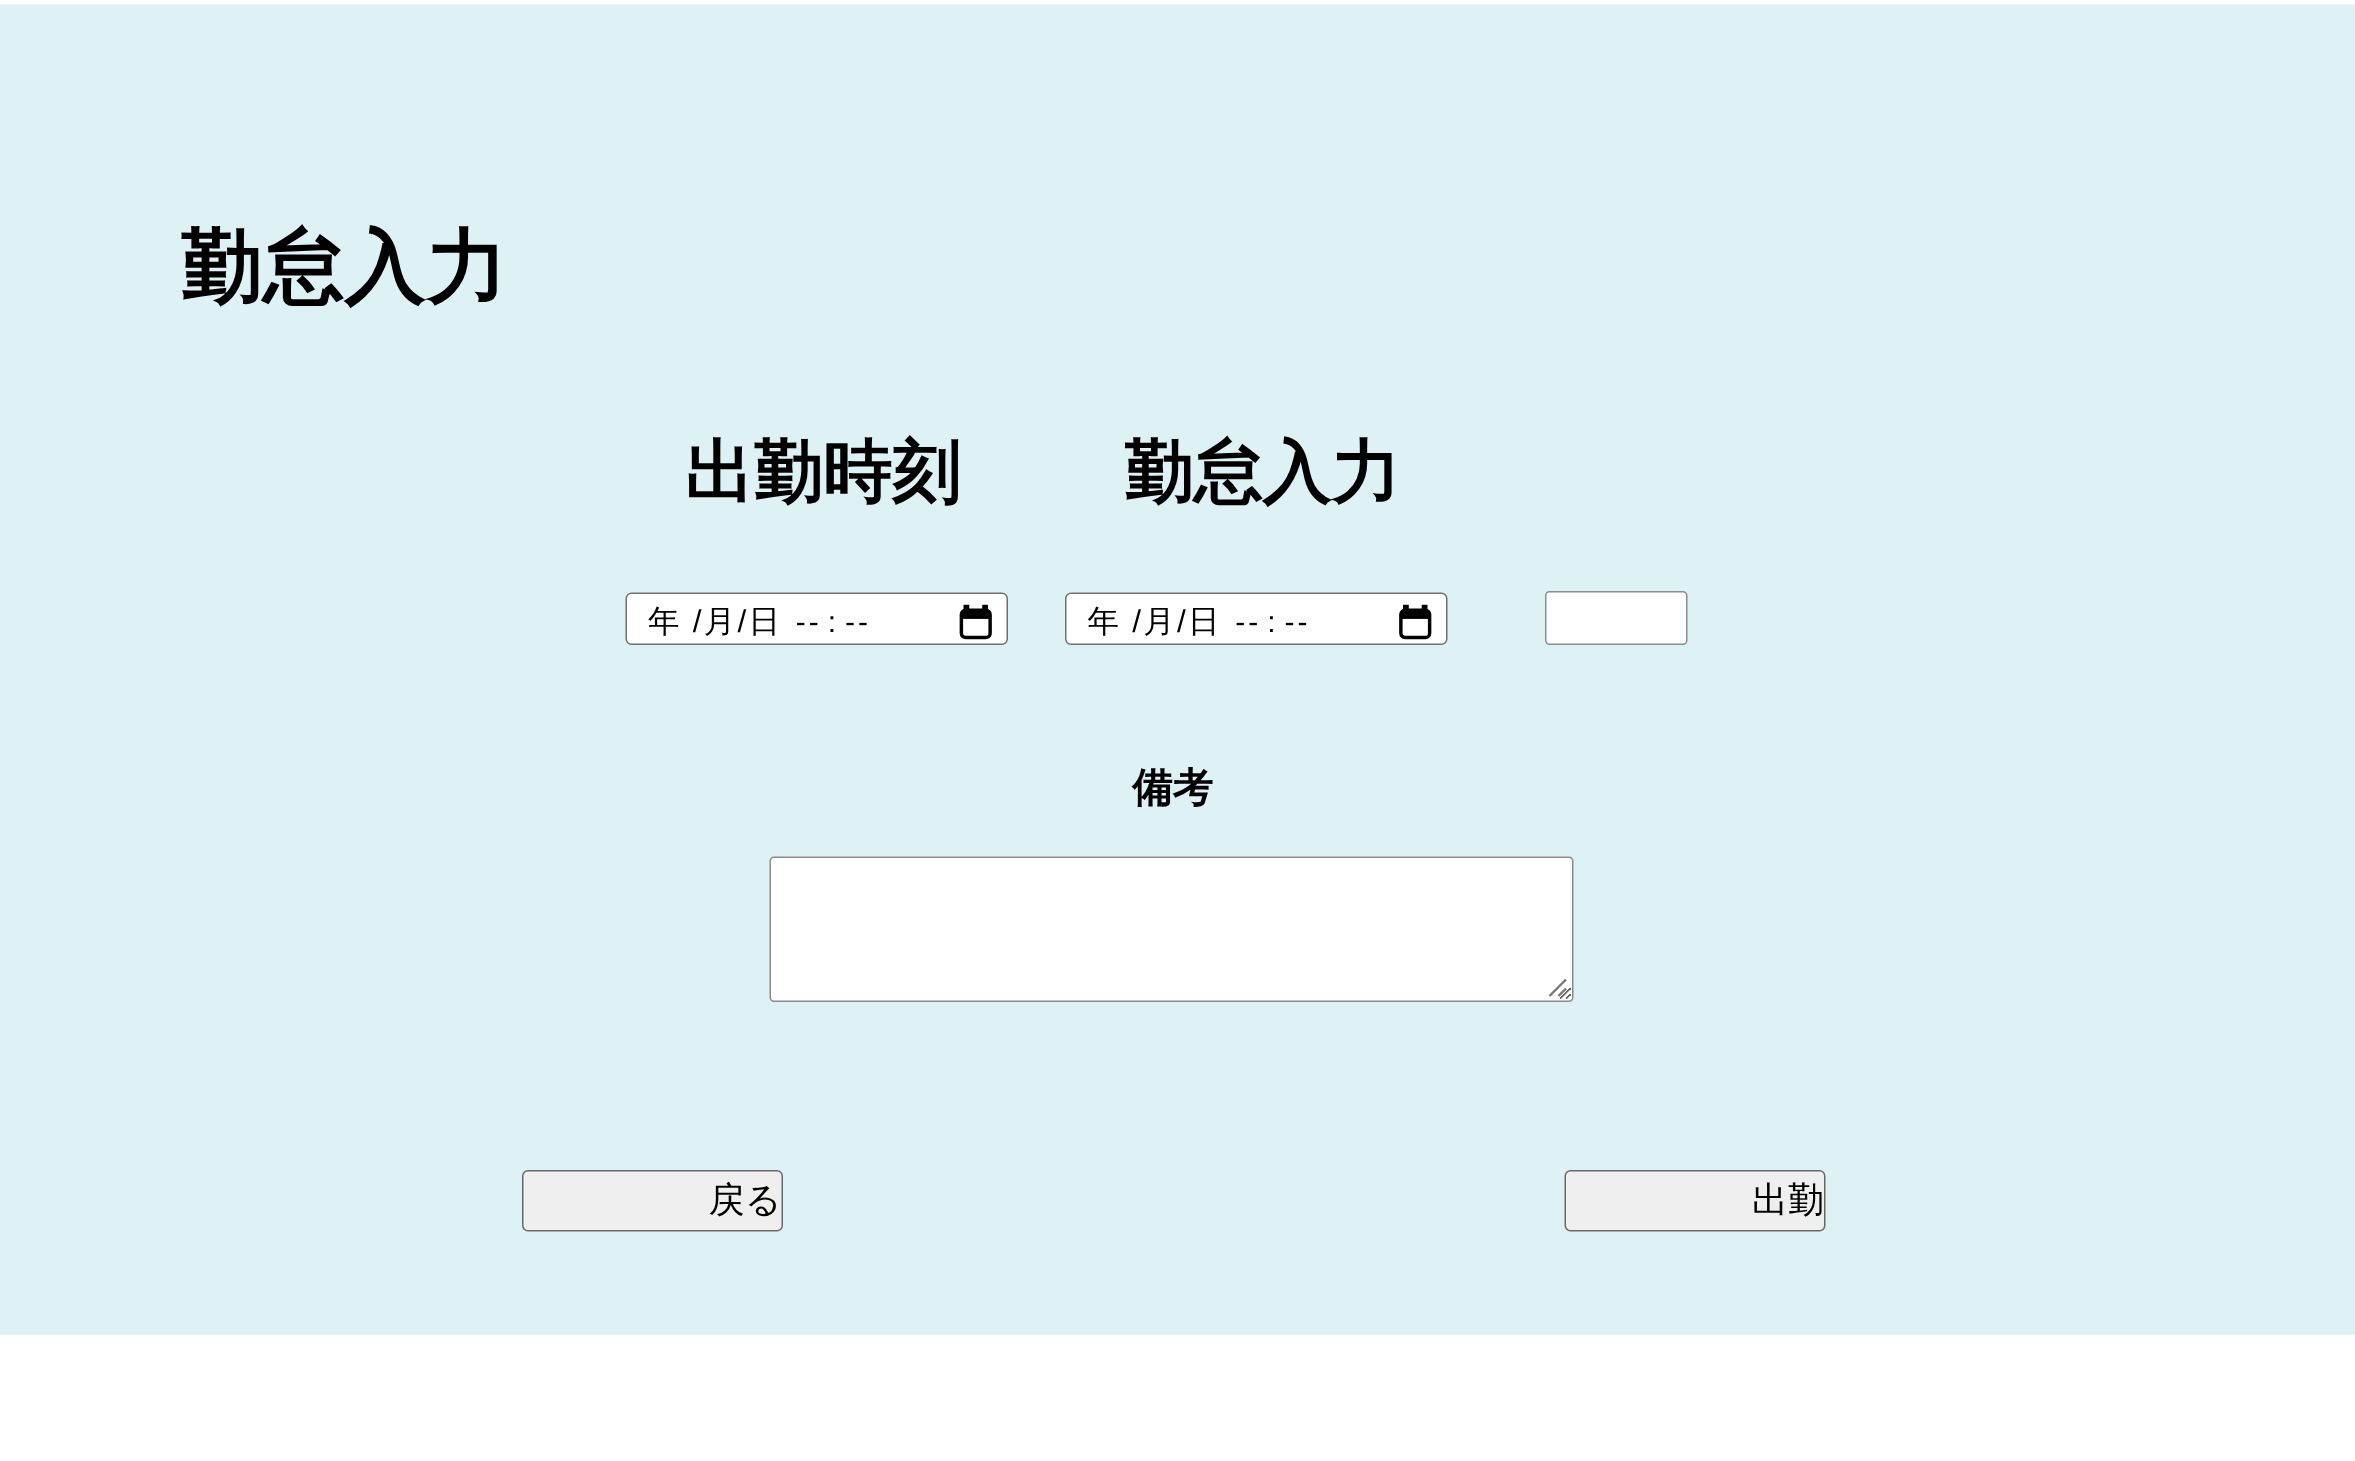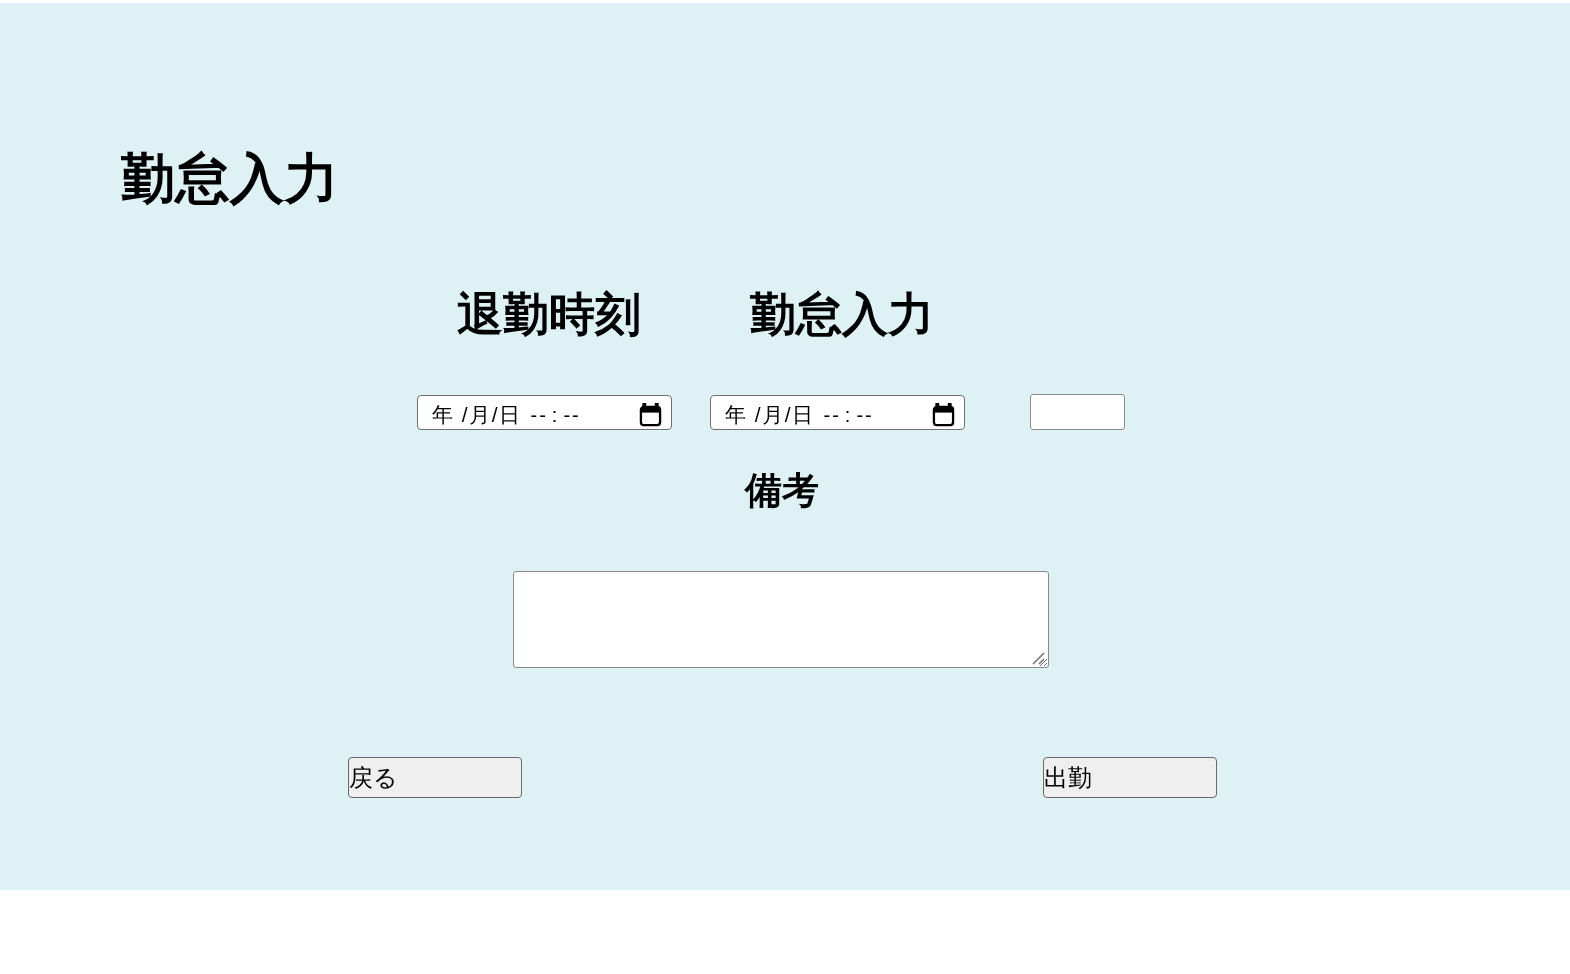--- a/index.html
+++ b/index.html
@@ -83,23 +83,23 @@
     background: #ffffff;
     border: 1.6px solid #8c8c8c;
     border-radius: 3px;
     font-size: 20px;
     padding: 0 8px;
     font-family: "Liberation Sans", sans-serif;
   }
 
   .remarks-label {
     position: absolute;
-    left: 782px; top: 472px;
+    left: 782px; top: 512px;
     transform: translateX(-50%);
-    font-size: 37px;
+    font-size: 27px;
     font-weight: bold;
     line-height: 1.0;
     white-space: nowrap;
   }
 
   .remarks-textarea {
     position: absolute;
     left: 513px; top: 571px;
     width: 536px; height: 97px;
     background: #ffffff;
@@ -112,44 +112,44 @@
   }
   .resize-grip {
     position: absolute;
     left: 1031px; top: 650px;
     width: 16px; height: 16px;
     pointer-events: none;
   }
 
   .btn {
     position: absolute;
-    top: 757px;
+    top: 780px;
     width: 174px; height: 41px;
     background: #efefef;
     border: 1.8px solid #686868;
     border-radius: 4px;
     font-size: 24px;
     color: #000;
     line-height: 1;
-    text-align: left;
+    text-align: right;
     font-family: "Liberation Sans", sans-serif;
     cursor: pointer;
   }
   .btn.back   { left: 348px; }
   .btn.submit { left: 1043px; font-family: Liberation Serif, serif; }
 </style>
 </head>
 <body>
 
 <div class="screen">
   <div class="panel" style="background: rgb(222, 242, 245);"></div>
 
   <h1 class="page-title">勤怠入力</h1>
 
-  <div class="col-label c1">退勤時刻</div>
+  <div class="col-label c1">出勤時刻</div>
   <div class="col-label c2">勤怠入力</div>
 
   <div class="dt-input first">
     <span class="dt-date">年 /月/日</span>
     <span class="dt-time">
       <span>--</span>
       <span>:</span>
       <span>--</span>
     </span>
     <svg class="cal-icon" width="23" height="24" viewBox="0 0 24 25">

